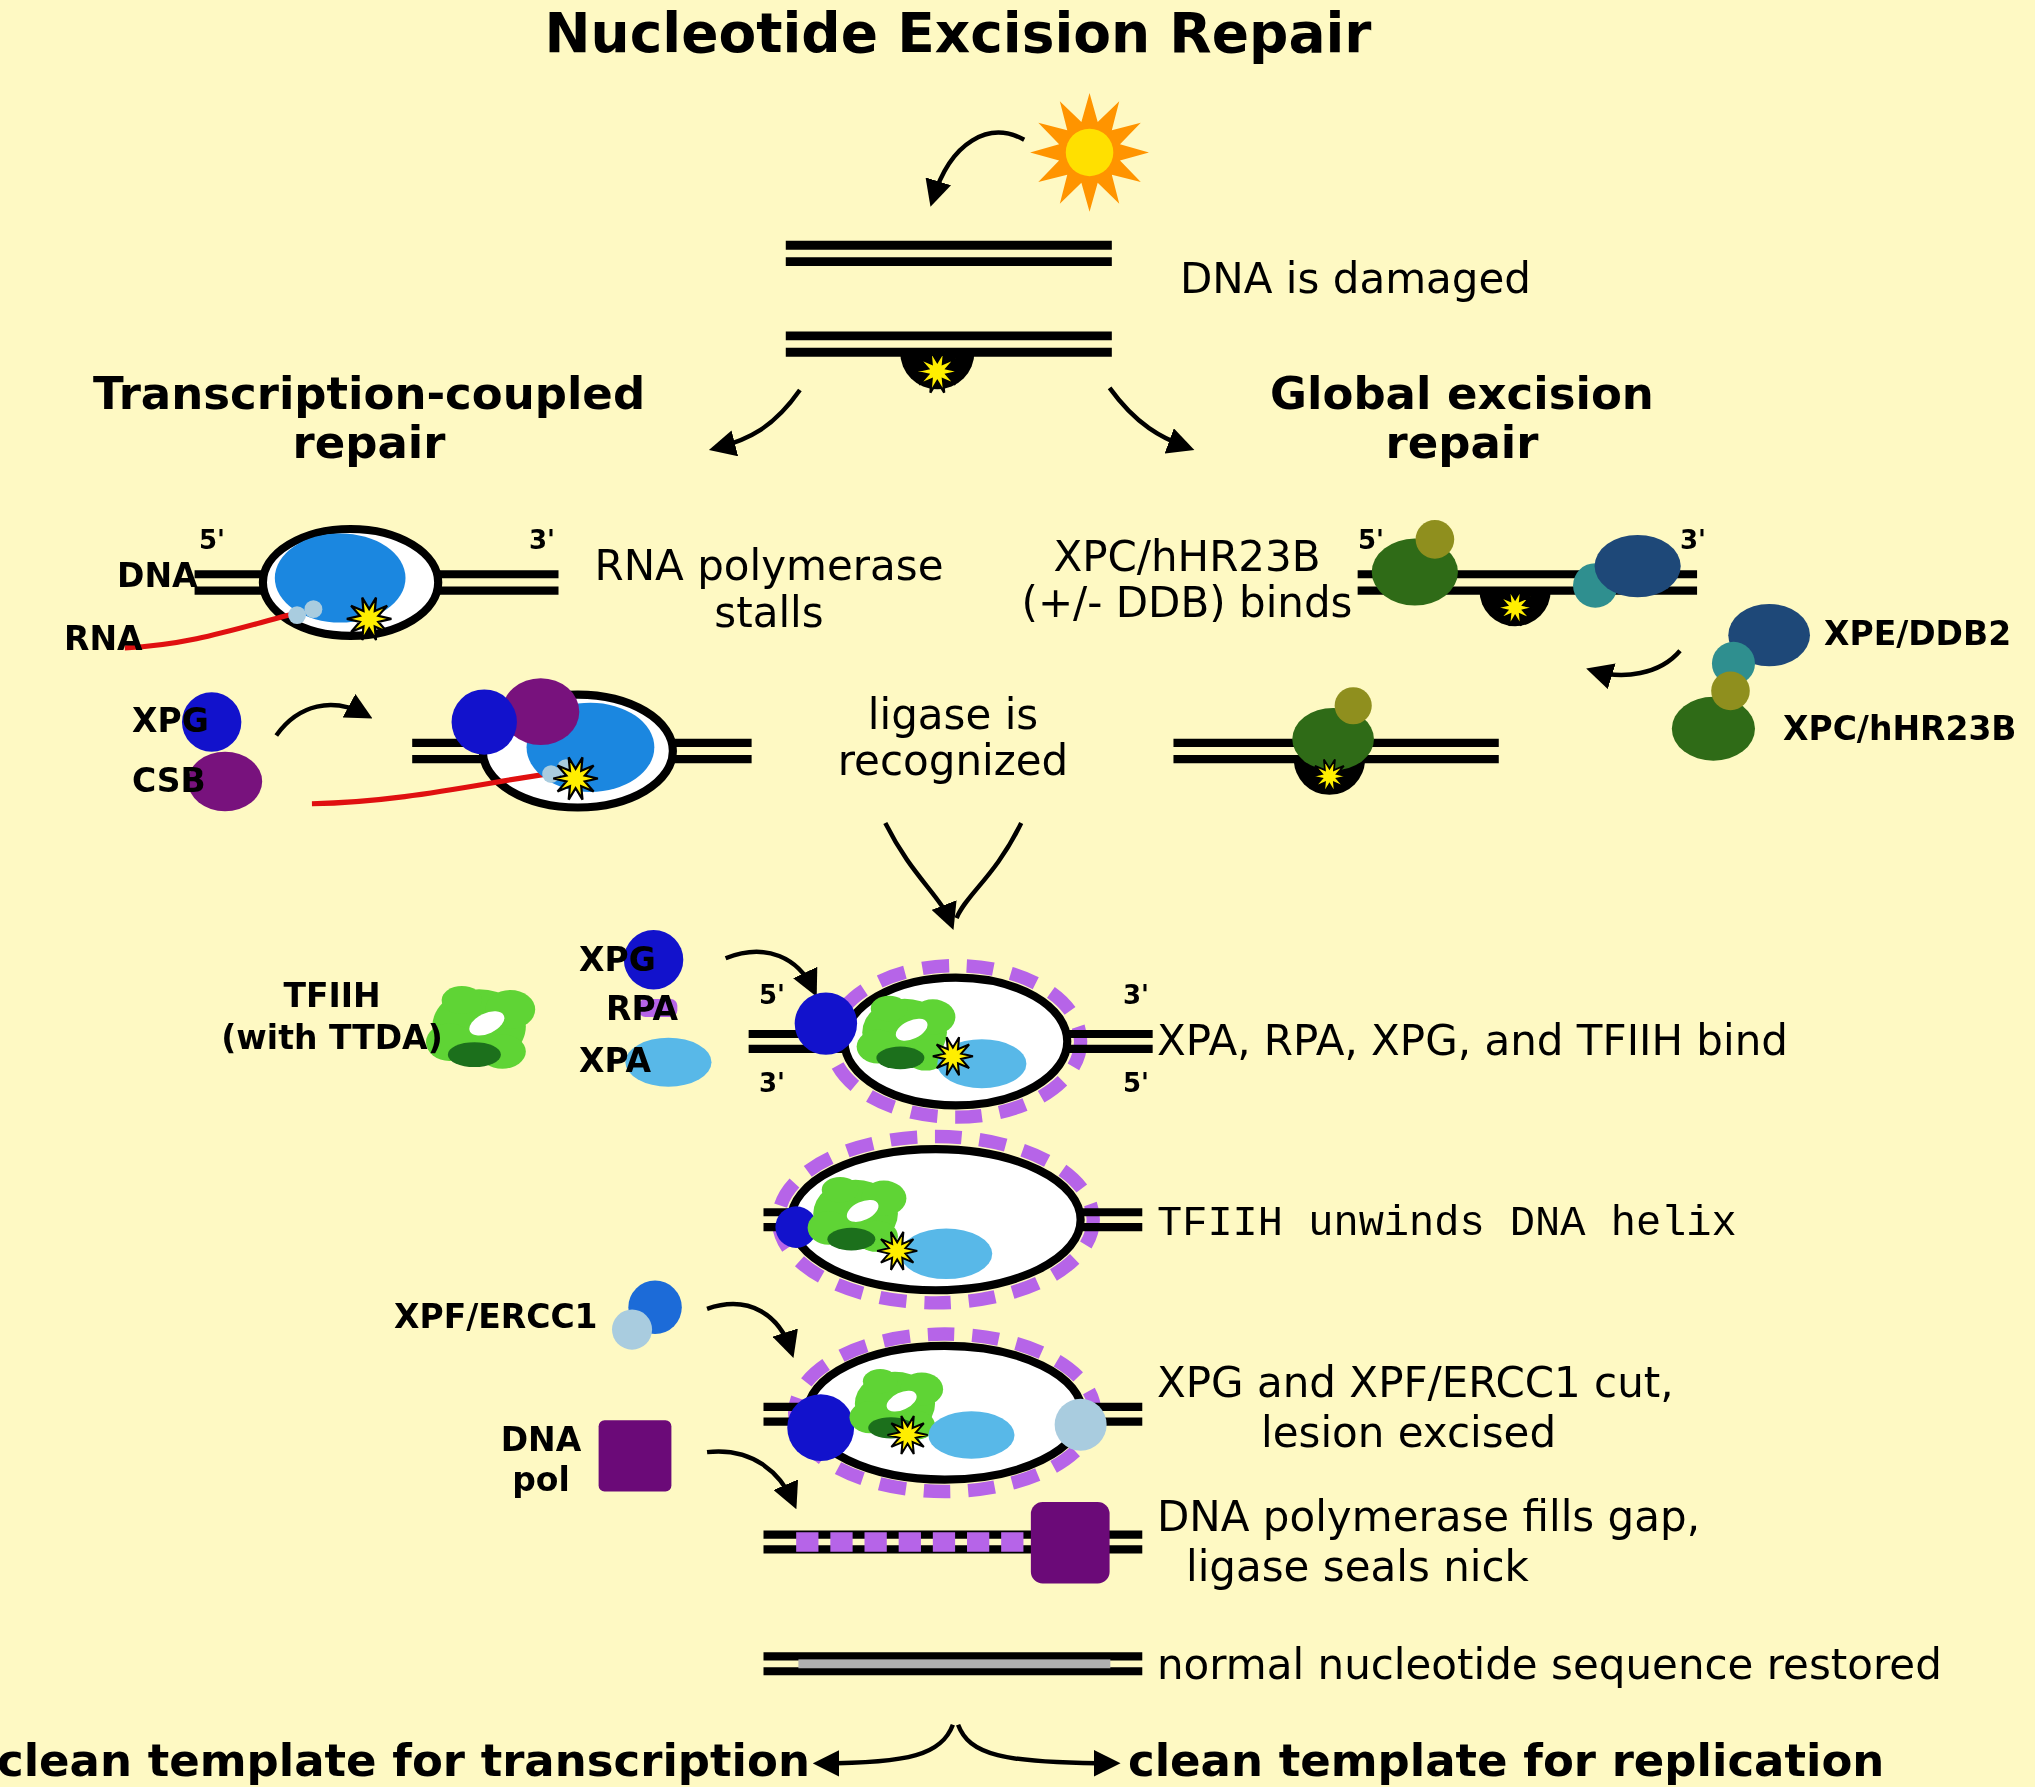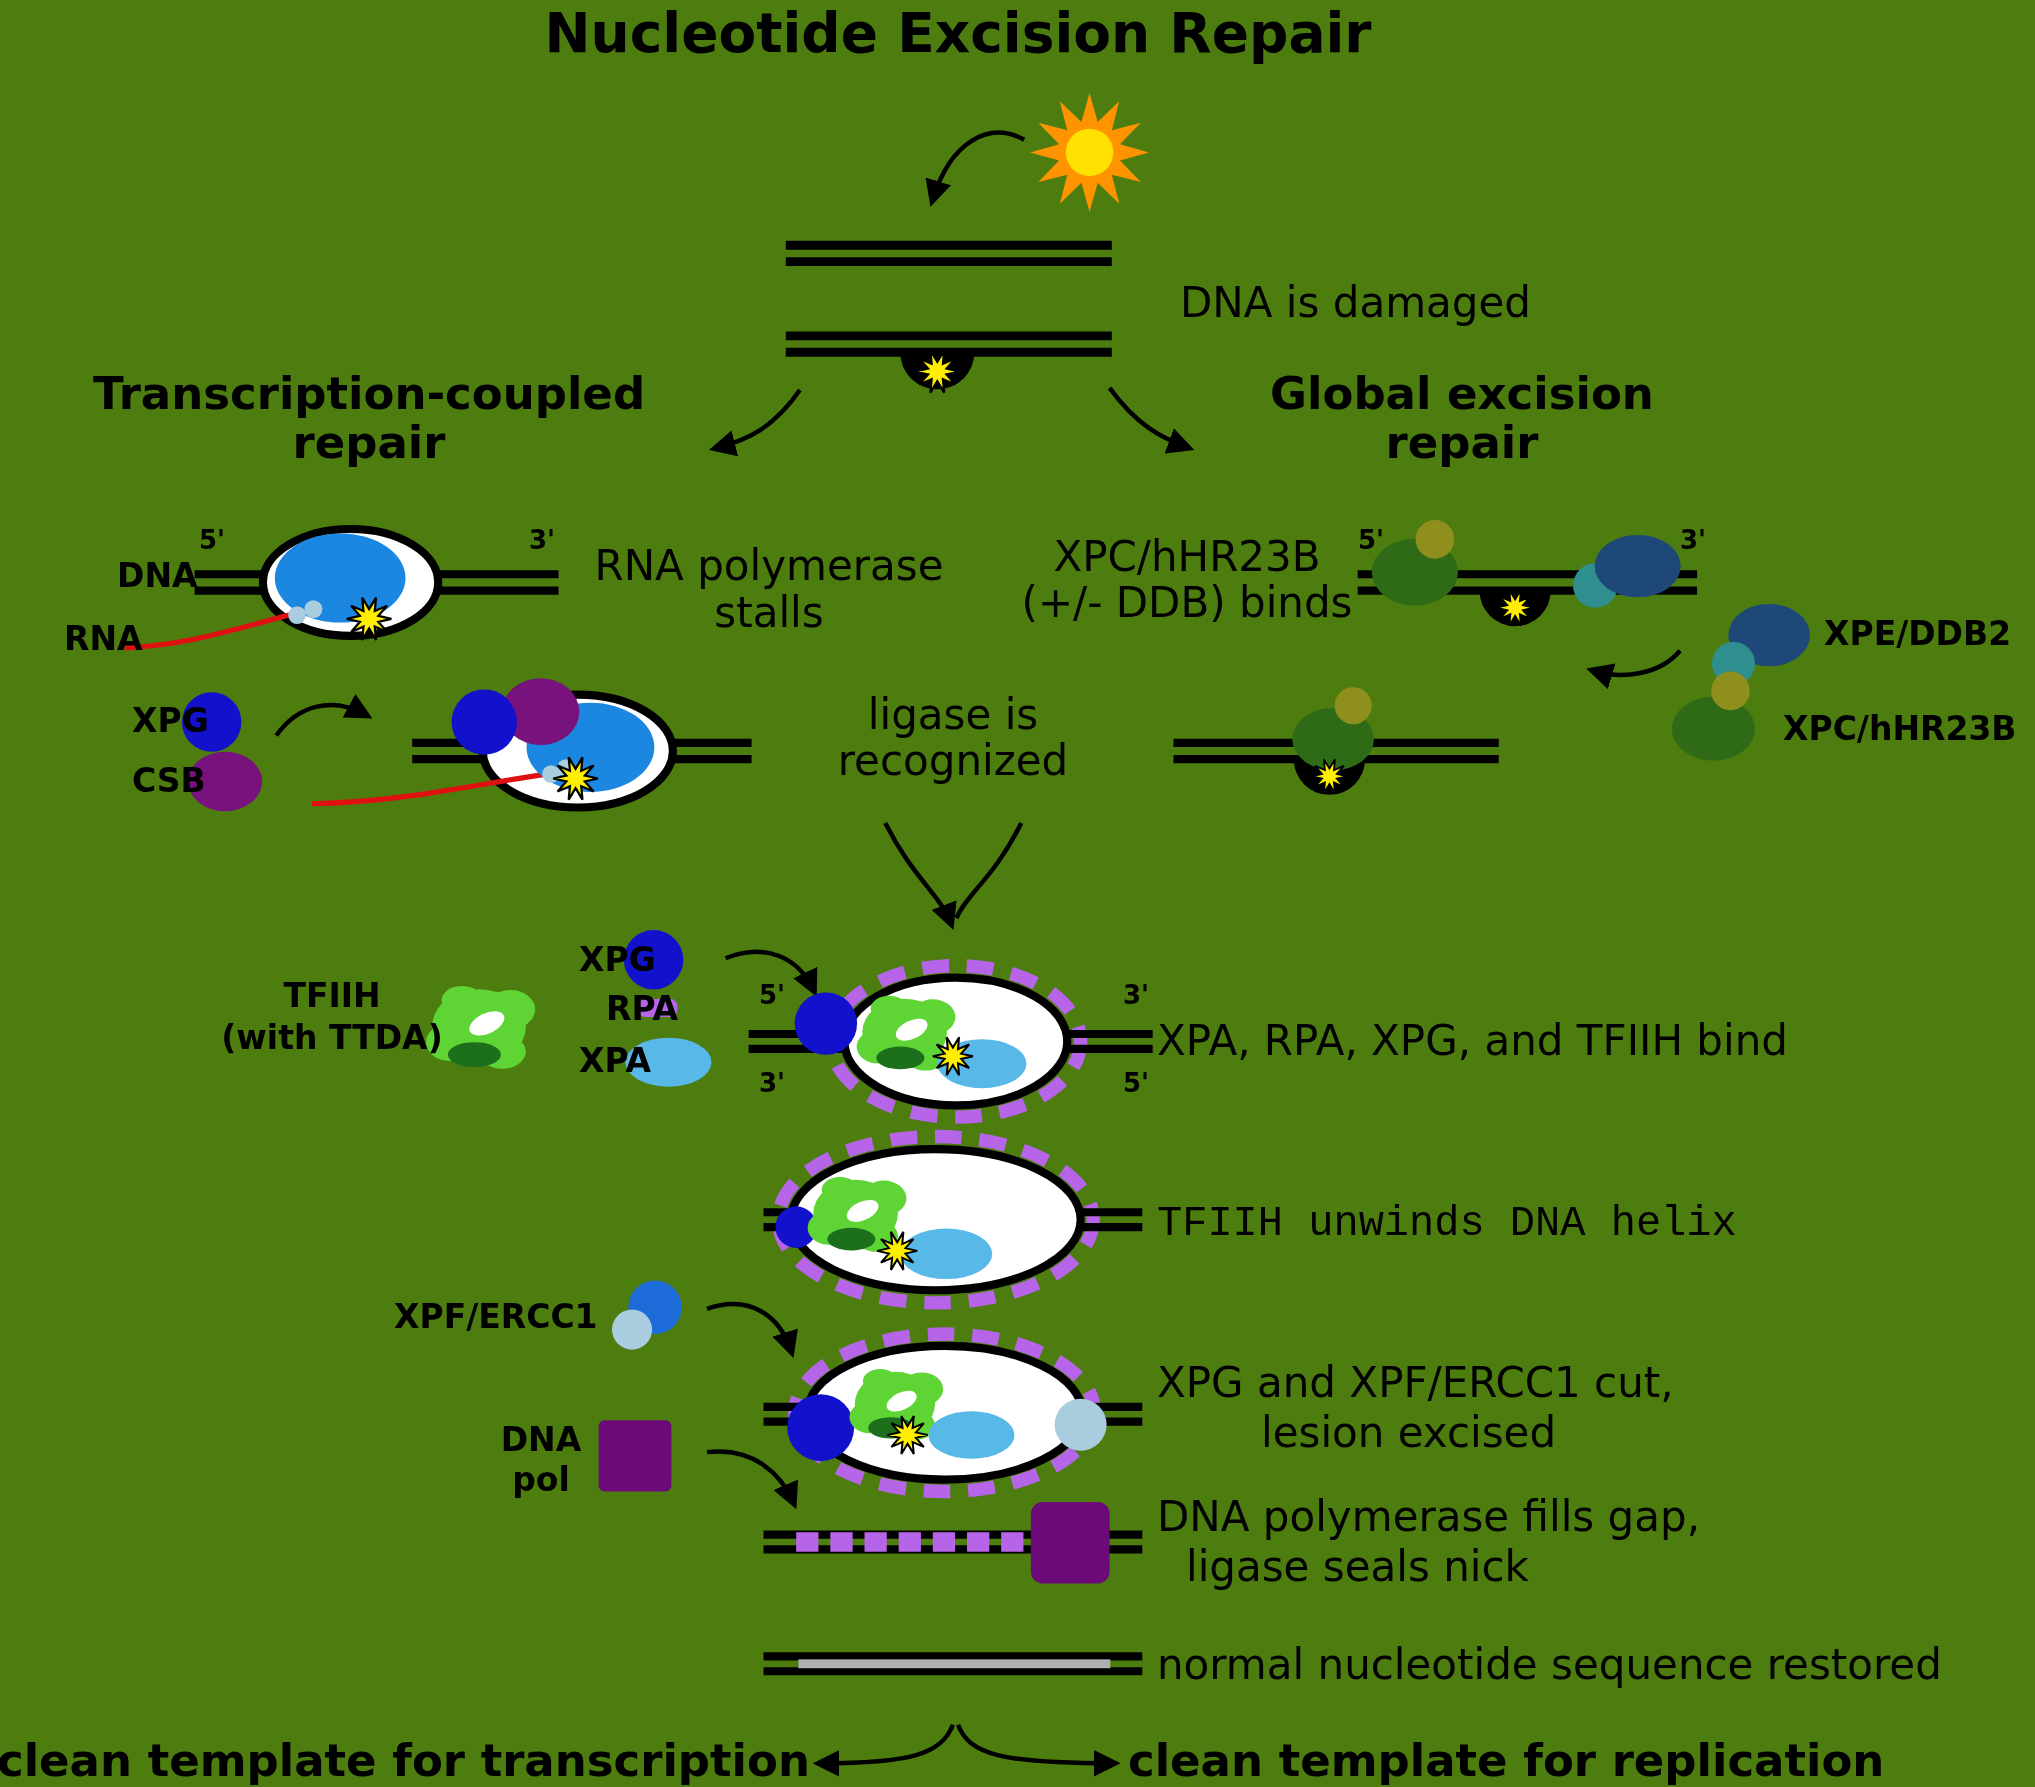--- a/index.html
+++ b/index.html
@@ -1,16 +1,16 @@
 <!DOCTYPE html>
 <html style="font-size:12px"><head>
 <meta charset="utf-8">
 <style>
   html,body{margin:0;padding:0;background:#fff;}
-  #stage{position:relative;width:2035px;height:1788px;background:#4d7c0f;overflow:hidden;
+  #stage{position:relative;width:2035px;height:1788px;background:#fef9c3;overflow:hidden;
          font-family:"DejaVu Sans",sans-serif;}
   #art{position:absolute;left:0;top:0;}
   .t{position:absolute;white-space:nowrap;color:#000;font-family:"DejaVu Sans",sans-serif;line-height:1.05;}
   .ttl{font-size:55px;font-weight:bold;transform:translateX(-50%);}
   .hd{font-size:45px;font-weight:bold;transform:translateX(-50%);}
   .cap{font-size:42px;}
   .capc{font-size:42px;transform:translateX(-50%);}
   .lbl{font-size:33px;font-weight:bold;}
   .lblc{font-size:33px;font-weight:bold;transform:translateX(-50%);}
   .pr{font-size:26px;font-weight:bold;}
@@ -193,21 +193,21 @@
     <line x1="1028" y1="2250" x2="1538" y2="2250" class="dna2"></line>
     <rect x="1075" y="2234" width="420" height="12" fill="#B0B0B0"></rect>
   </g>
 
   <path class="arrow" d="M 1283,2322 C 1268,2362 1225,2374 1105,2374"></path>
   <path class="arrow" d="M 1290,2322 C 1305,2362 1348,2374 1498,2374"></path>
 </svg>
 
 <div class="t ttl" style="left:958px;top:4.5px;">Nucleotide Excision Repair</div>
 
-<div class="t cap" style="left:1180px;top:257px;margin-top:24px;">DNA is damaged</div>
+<div class="t cap" style="left:1180px;top:257px;">DNA is damaged</div>
 
 <div class="t hd" style="left:369px;top:370px;">Transcription-coupled</div>
 <div class="t hd" style="left:369px;top:419px;">repair</div>
 <div class="t hd" style="left:1462px;top:370px;">Global excision</div>
 <div class="t hd" style="left:1462px;top:419px;">repair</div>
 
 <div class="t pr" style="left:199px;top:527px;">5'</div>
 <div class="t pr" style="left:529px;top:527px;">3'</div>
 <div class="t lbl" style="left:117px;top:559px;">DNA</div>
 <div class="t lbl" style="left:64px;top:622px;">RNA</div>

